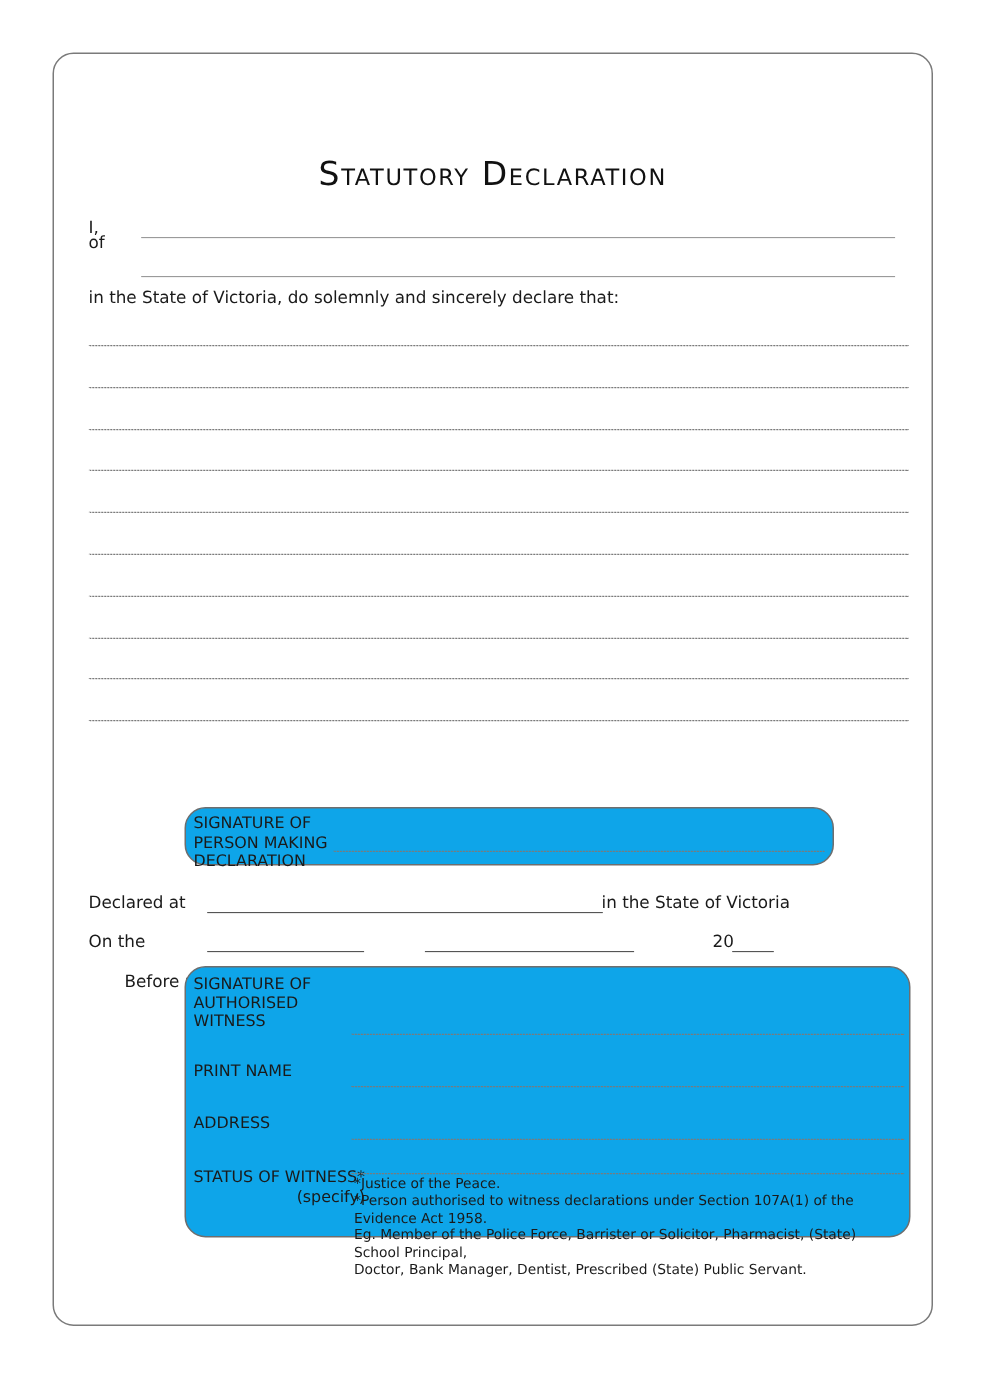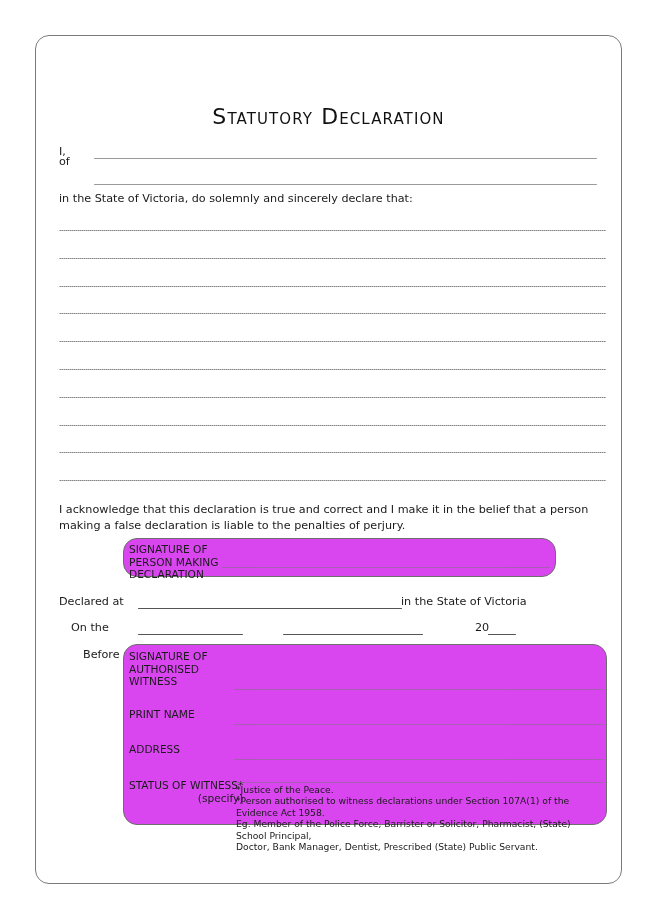--- a/index.html
+++ b/index.html
@@ -87,21 +87,21 @@
     font-size: 11.2px;
     line-height: 15.5px;
     color: #1a1a1a;
     white-space: normal;
   }
 
   
   .box {
     position: absolute;
     border: 1px solid #6e6e6e;
-    background: #d946ef;
+    background: #0ea5e9;
   }
 
   .box-label {
     position: absolute;
     font-size: 10.6px;
     line-height: 12.6px;
     color: #1a1a1a;
     white-space: pre-line;
   }
 
@@ -143,34 +143,33 @@
         <div class="rule-dotted" style="left: 23px; width: 547px; top: 249.6px;"></div>
         <div class="rule-dotted" style="left: 23px; width: 547px; top: 277.4px;"></div>
         <div class="rule-dotted" style="left: 23px; width: 547px; top: 305.2px;"></div>
         <div class="rule-dotted" style="left: 23px; width: 547px; top: 333px;"></div>
         <div class="rule-dotted" style="left: 23px; width: 547px; top: 360.8px;"></div>
         <div class="rule-dotted" style="left: 23px; width: 547px; top: 388.6px;"></div>
         <div class="rule-dotted" style="left: 23px; width: 547px; top: 416.4px;"></div>
         <div class="rule-dotted" style="left: 23px; width: 547px; top: 444.2px;"></div>
       </div>
 
-    <div class="statement">I acknowledge that this declaration is true and correct and I make it in the belief that a person making a false declaration is liable to the penalties of perjury.</div>
 
     <div class="box" style="left:87px; top:502px; width:433px; height:39px;">
       <div class="box-label" style="left:5px; top:4px;">SIGNATURE OF
 PERSON MAKING
 DECLARATION</div>
       <div class="rule-dotted" style="left:98px; top:28px; width:328px;"></div>
     </div>
 
     <div class="lbl" style="left:23px; top:559px;">Declared at</div>
     <div class="rule-solid dark" style="left:102px; top:572px; width:264px;"></div>
     <div class="lbl" style="left:365px; top:559px;">in the State of Victoria</div>
 
-    <div class="lbl" style="left:23px; top:585px;margin-left:12px;">On the</div>
+    <div class="lbl" style="left:23px; top:585px;">On the</div>
     <div class="rule-solid dark" style="left:102px; top:598px; width:105px;"></div>
     <div class="lbl" style="left:207px; top:607px;">day of</div>
     <div class="rule-solid dark" style="left:247px; top:598px; width:140px;"></div>
     <div class="lbl" style="left:439px; top:585px;">20</div>
     <div class="rule-solid dark" style="left:452px; top:598px; width:28px;"></div>
 
     <div class="lbl" style="left:23px; top:612px;margin-left:24px;">Before me,</div>
 
     <div class="box" style="left:87px; top:608px; width:484px; height:181px;">
 

